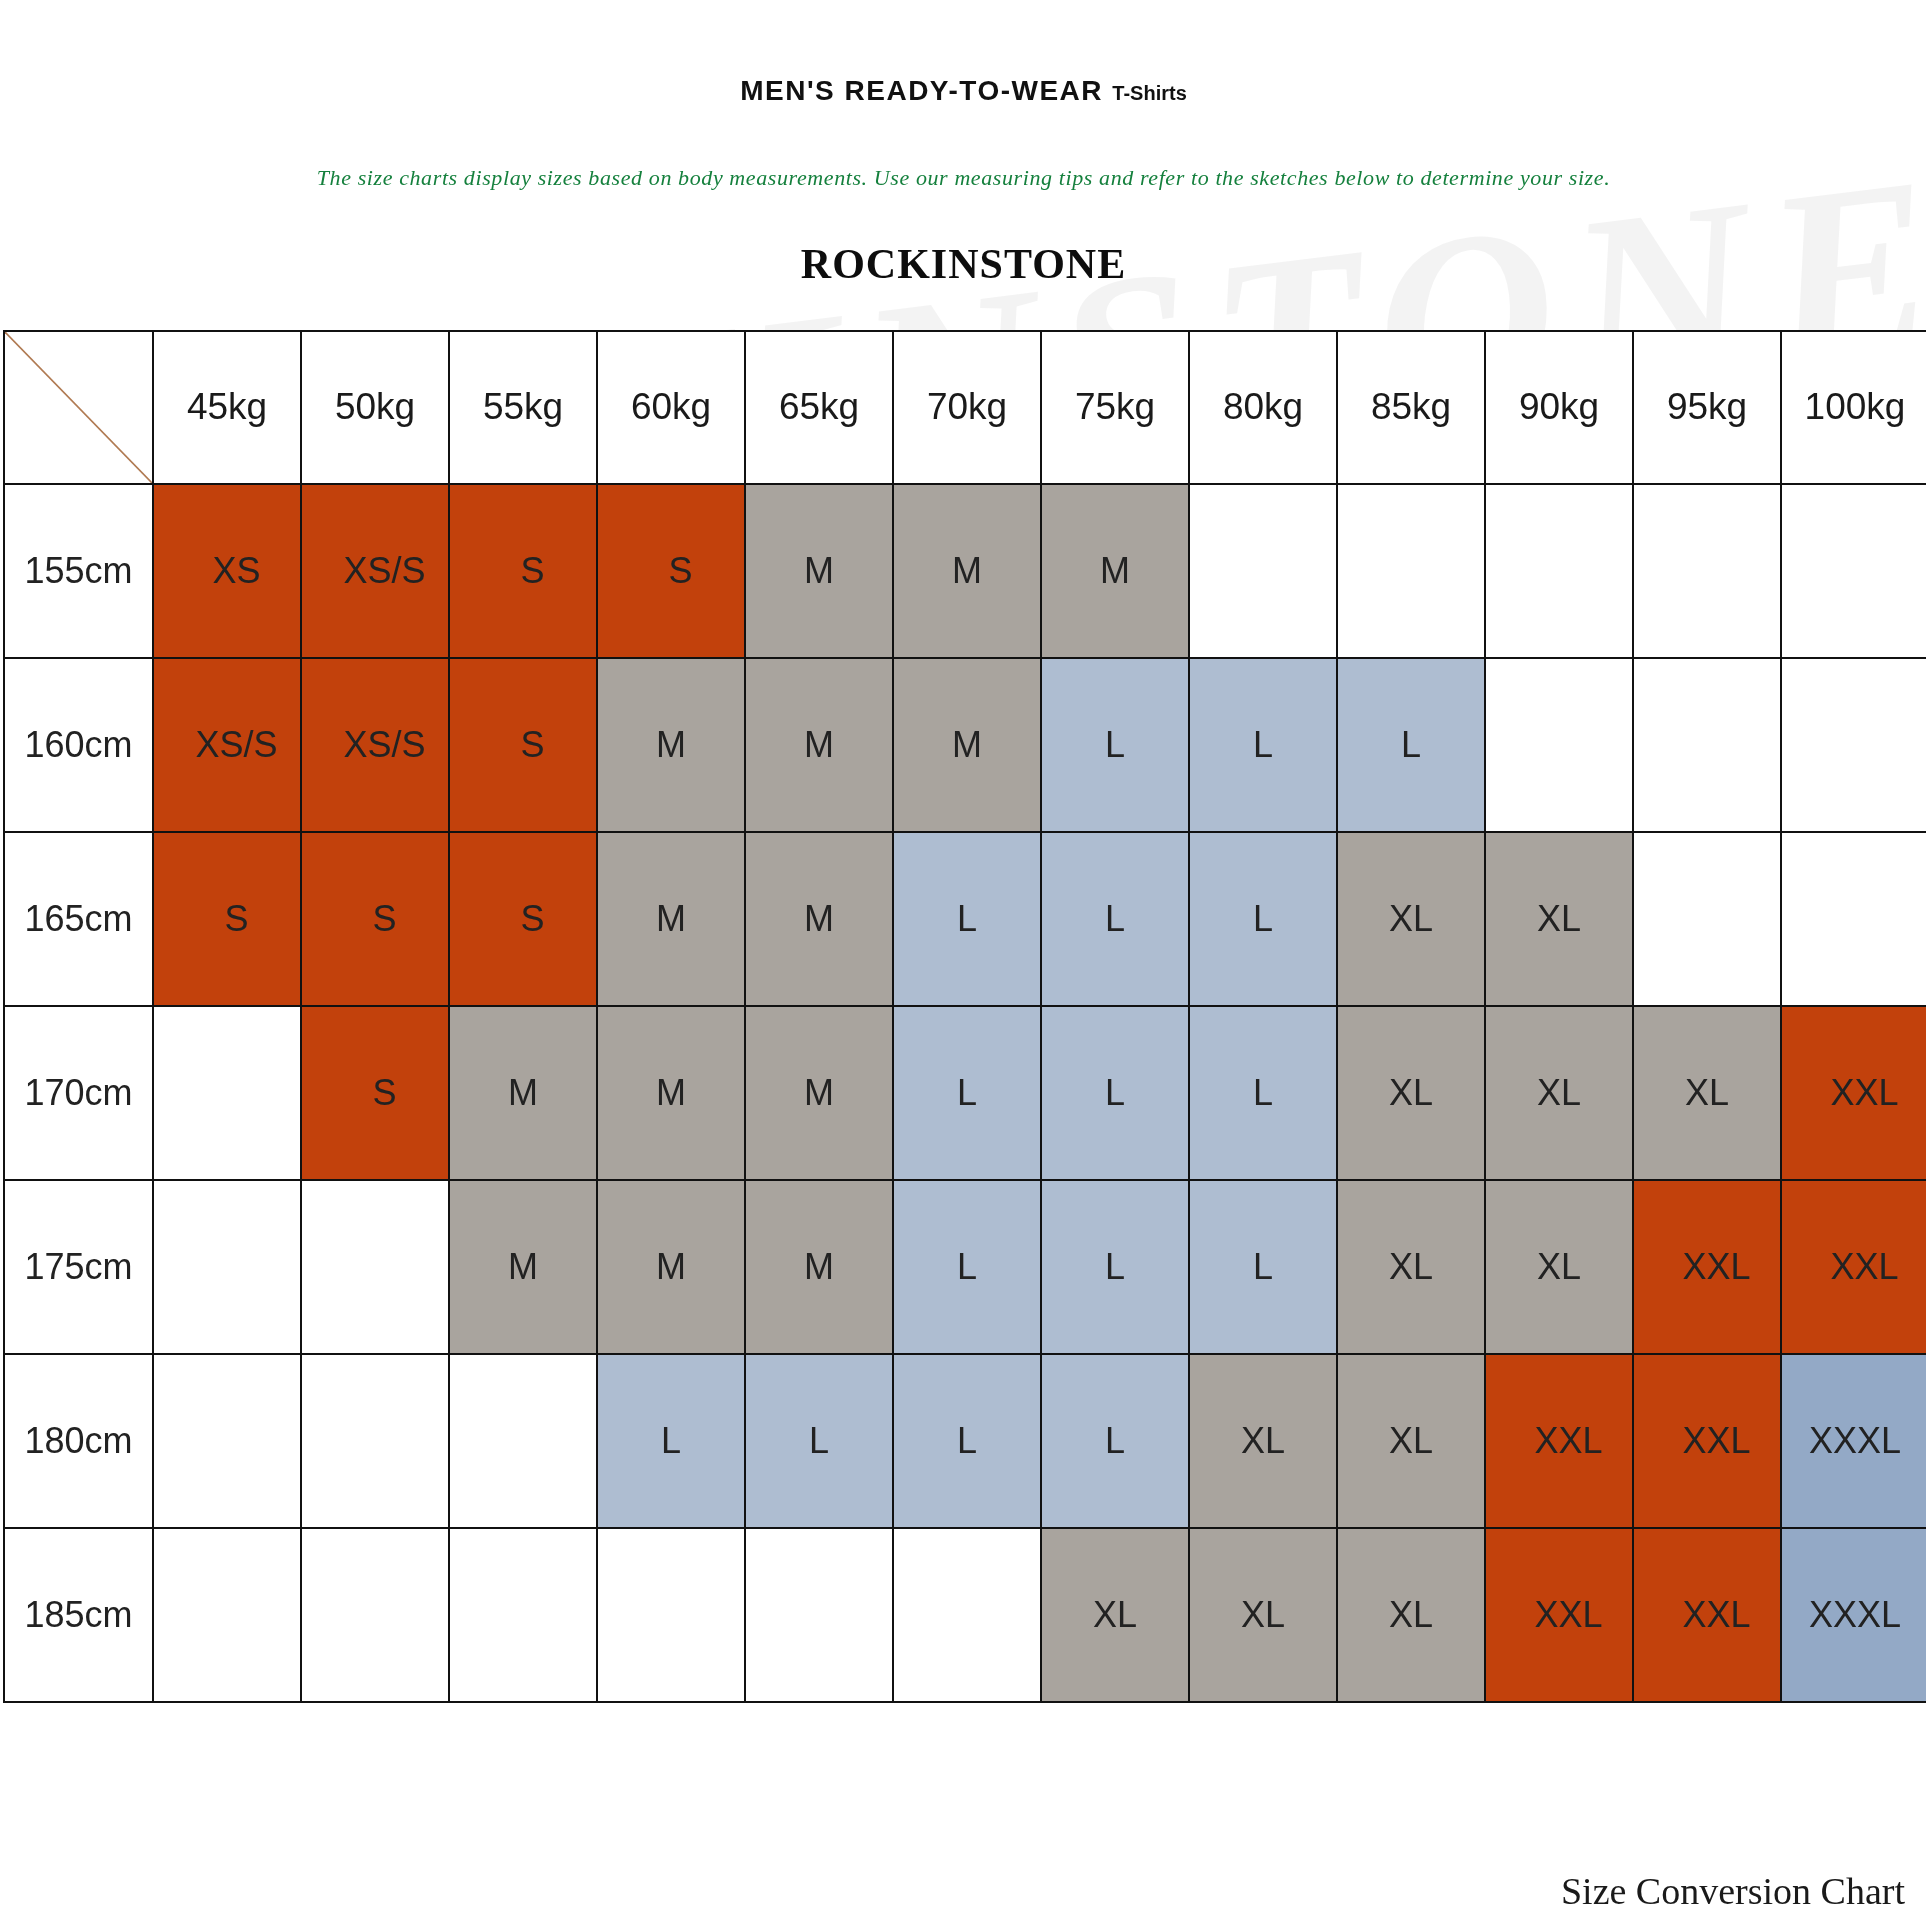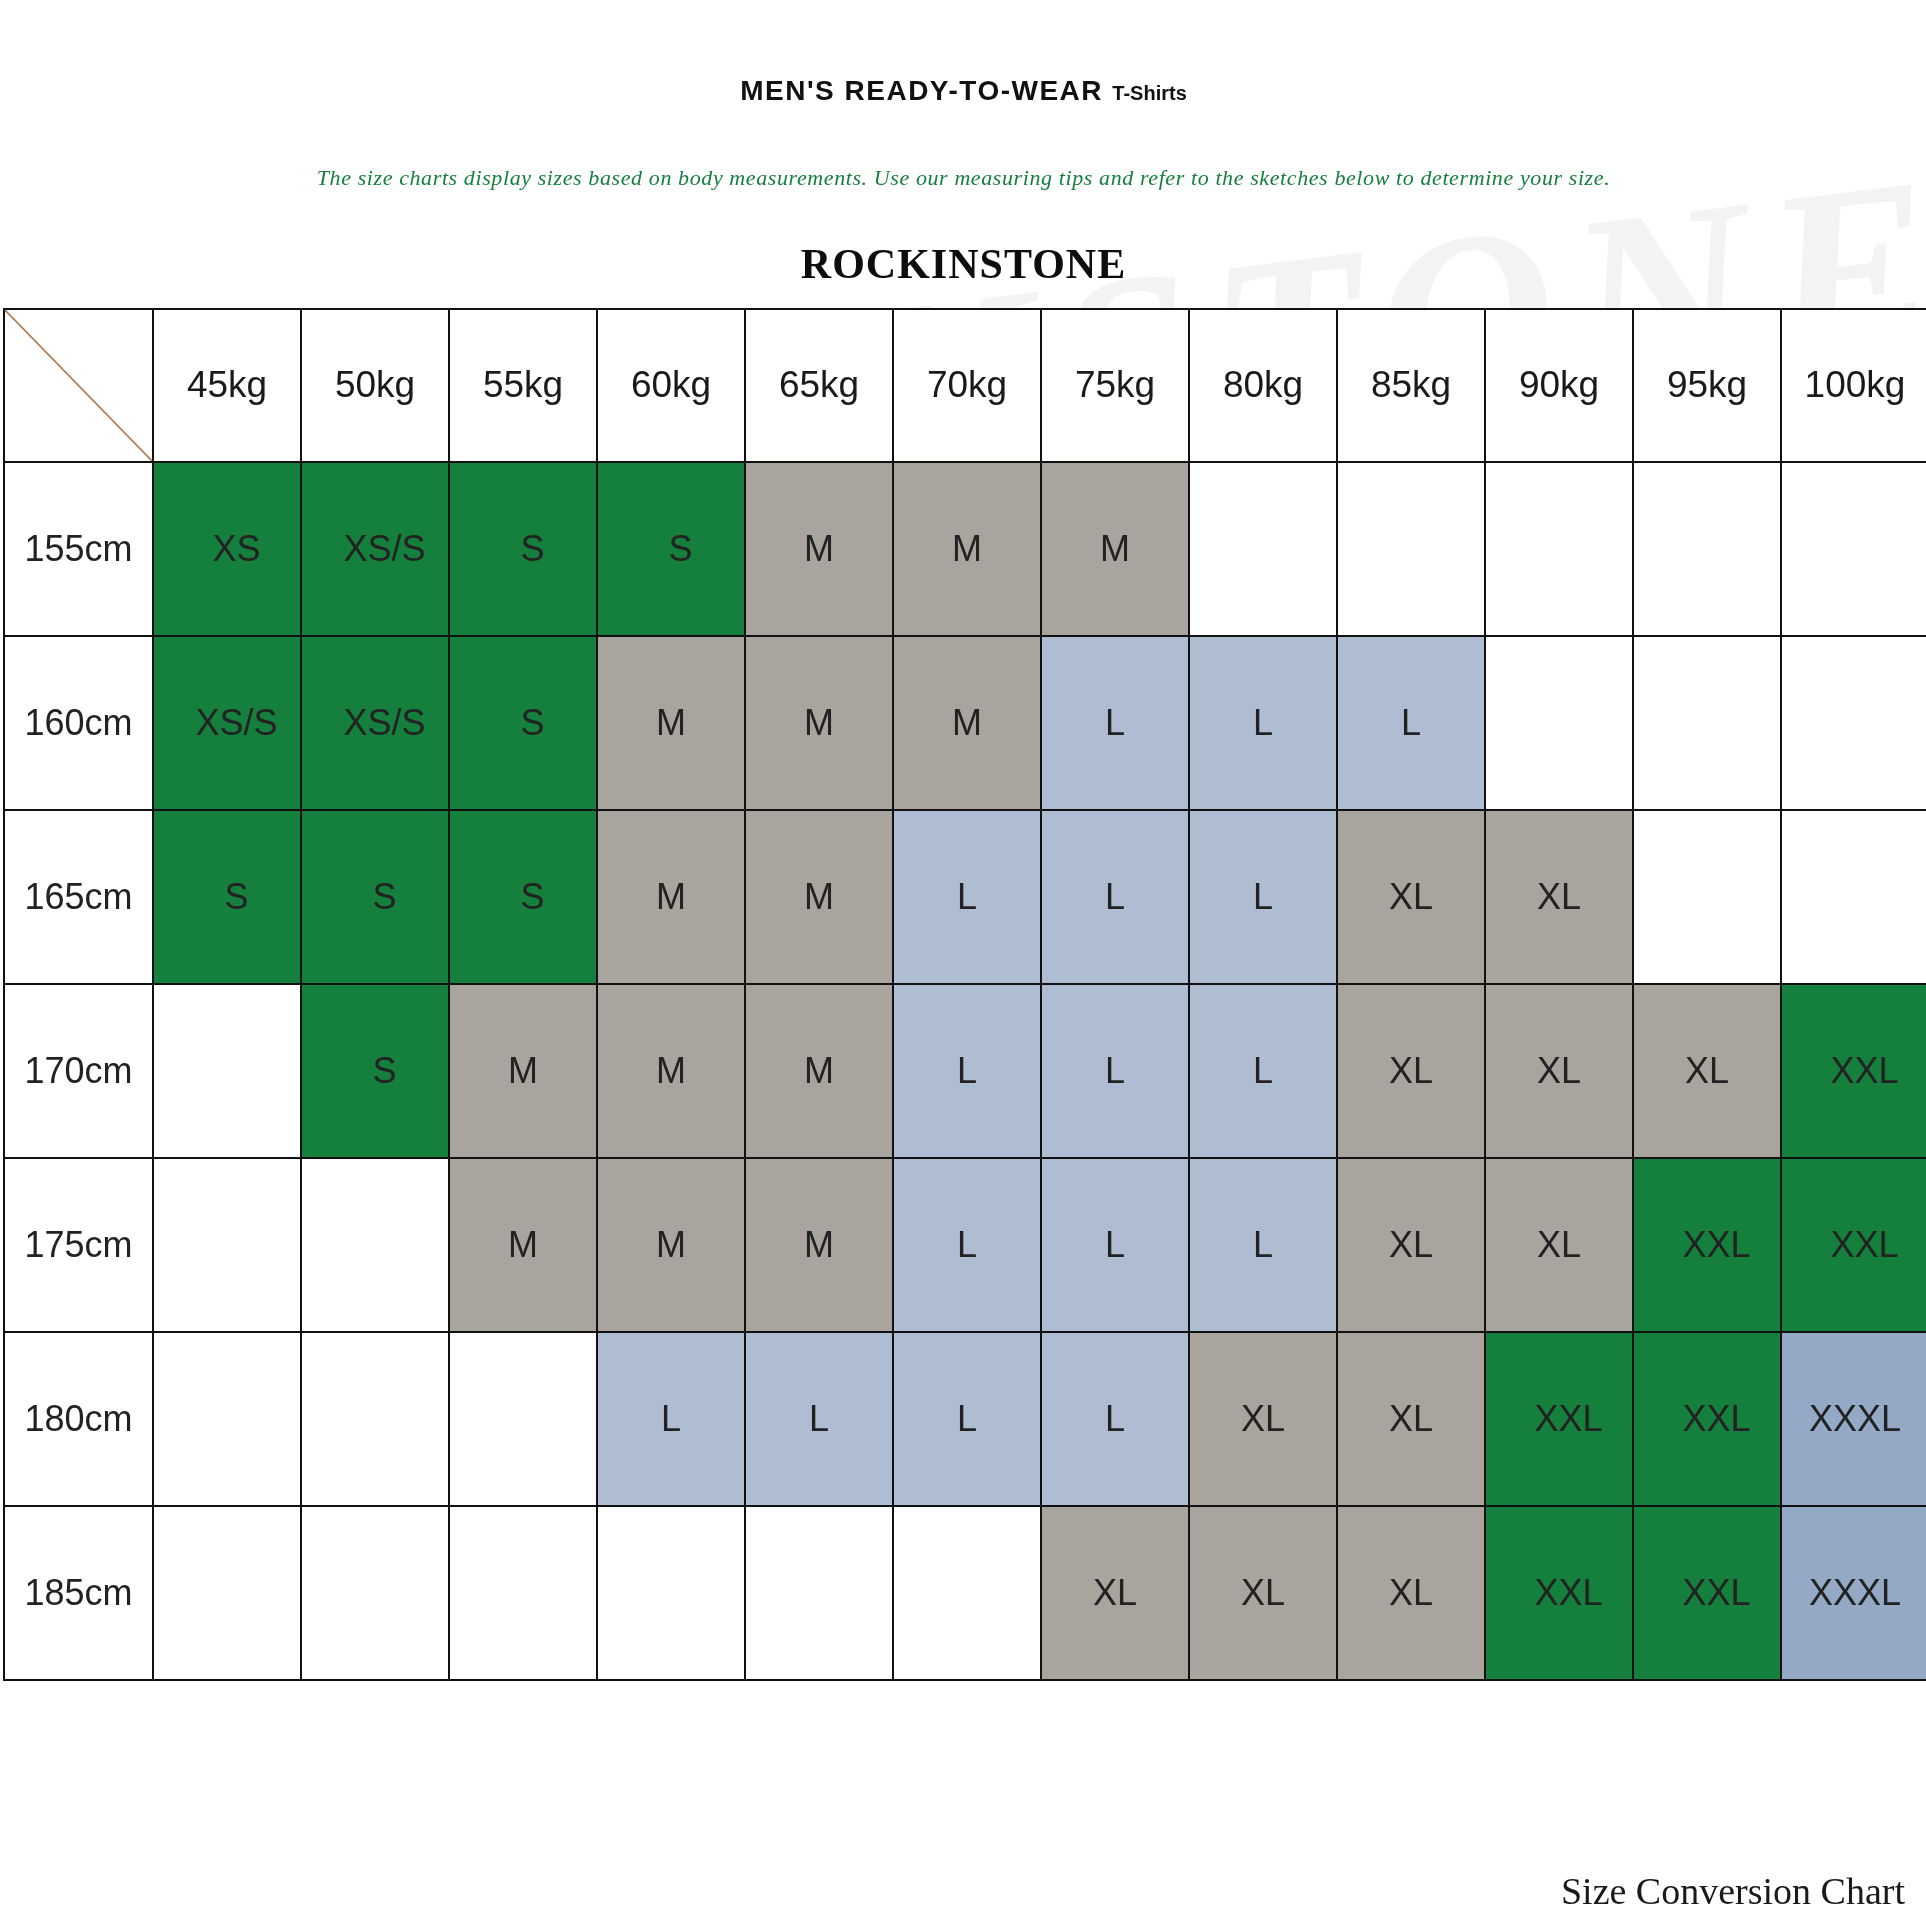--- a/index.html
+++ b/index.html
@@ -90,21 +90,21 @@
     font-weight: bold;
     font-size: 42px;
     letter-spacing: 1px;
     color: #0d0d0d;
   }
 
   
   .table-wrap {
     position: relative;
     z-index: 2;
-    margin-top: 20px;
+    margin-top: 42px;
     padding: 0 3px;
   }
   table.size-table {
     border-collapse: collapse;
     width: 1921px;
     table-layout: fixed;
   }
   table.size-table td {
     border: 2px solid #111111;
     text-align: center;
@@ -127,21 +127,21 @@
   td.corner .diag {
     position: absolute;
     left: 0; top: 0; right: 0; bottom: 0;
     overflow: hidden;
   }
   td.rowhead {
     font-size: 37px;
     color: #1a1a1a;
   }
   .c-white { background: #ffffff; }
-  .c-light { background: #15803d; padding-left: 20px; }
+  .c-light { background: #c2410c; padding-left: 20px; }
   .c-gray  { background: #a9a49e; }
   .c-blue  { background: #aebdd1; }
   .c-bluedeep { background: #93a9c6; }
 
   
   .footer {
     position: absolute;
     right: 22px;
     bottom: 14px;
     font-family: "Liberation Serif", serif;

